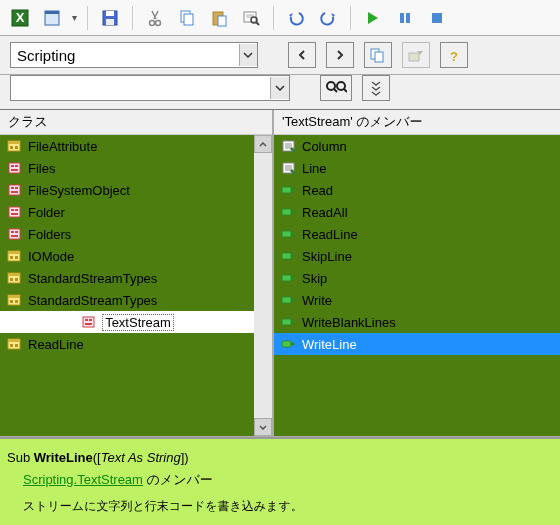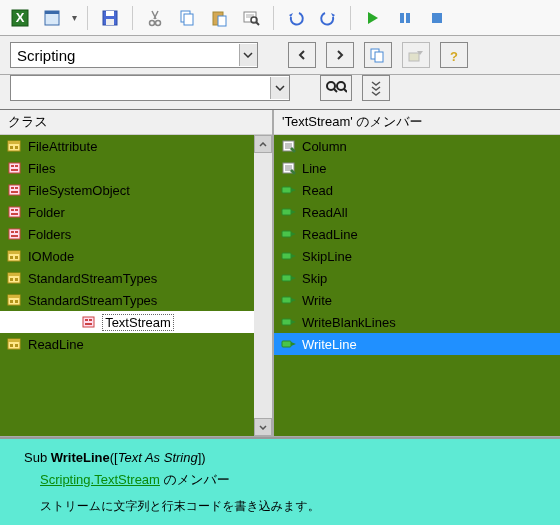--- a/index.html
+++ b/index.html
@@ -20,21 +20,21 @@
 .panel-header { padding: 3px 8px; font-size: 13px; border-bottom: 1px solid #ccc; }
 .list { flex: 1; overflow-y: auto; background: #4d7c0f; display: flex; }
 .list-inner { flex: 1; }
 .list-item { display: flex; align-items: center; padding: 2px 6px; cursor: pointer; height: 22px; }
 .list-item .icon { width: 18px; height: 16px; display: flex; align-items: center; justify-content: center; margin-right: 4px; font-size: 12px; }
 .list-item.selected { background: #fff; justify-content: center; }
 .list-item.selected .label { border: 1px dotted #666; padding: 0 2px; }
 .list-item.highlighted { background: #2090ff; color: #fff; }
 .scrollbar { width: 18px; background: #e8e8e8; display: flex; flex-direction: column; justify-content: space-between; }
 .scroll-btn { height: 18px; background: #d4d4d4; display: flex; align-items: center; justify-content: center; font-size: 10px; cursor: pointer; border: 1px solid #aaa; }
-.detail { background: #5eead4; padding: 10px 24px; border-top: 2px solid #999; }
+.detail { background: #bef264; padding: 10px 7px; border-top: 2px solid #999; }
 .detail-sig { font-size: 14px; margin-bottom: 6px; }
 .detail-sig .kw { font-weight: normal; }
 .detail-sig .name { font-weight: bold; }
 .detail-sig .param { font-style: italic; }
 .detail-link { color: #0a8a0a; text-decoration: underline; margin-left: 16px; font-size: 13px; }
 .detail-desc { margin-left: 16px; font-size: 12px; margin-top: 9px; }
 svg { display: block; }
 </style>
 </head>
 <body>

